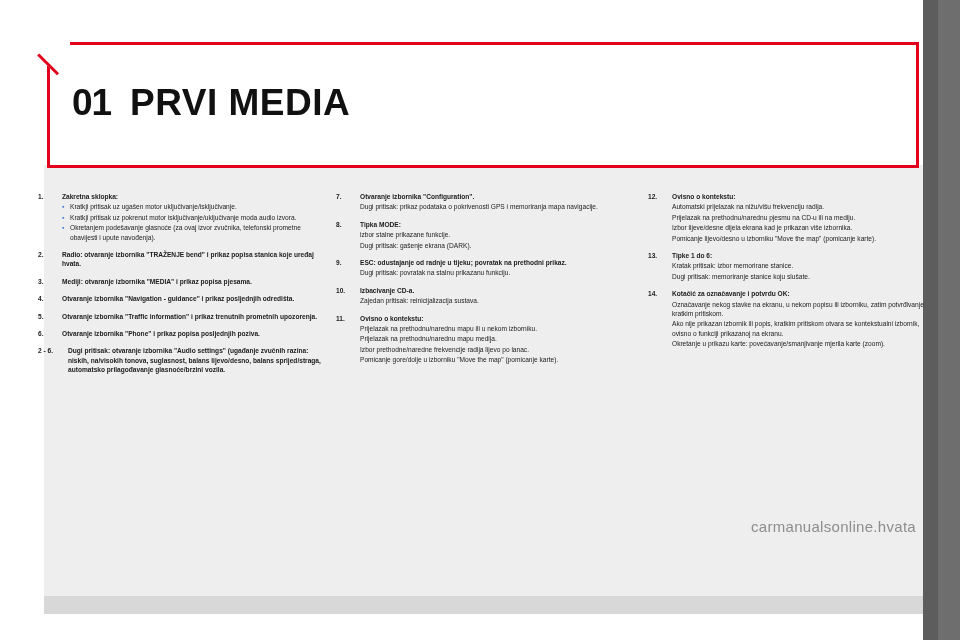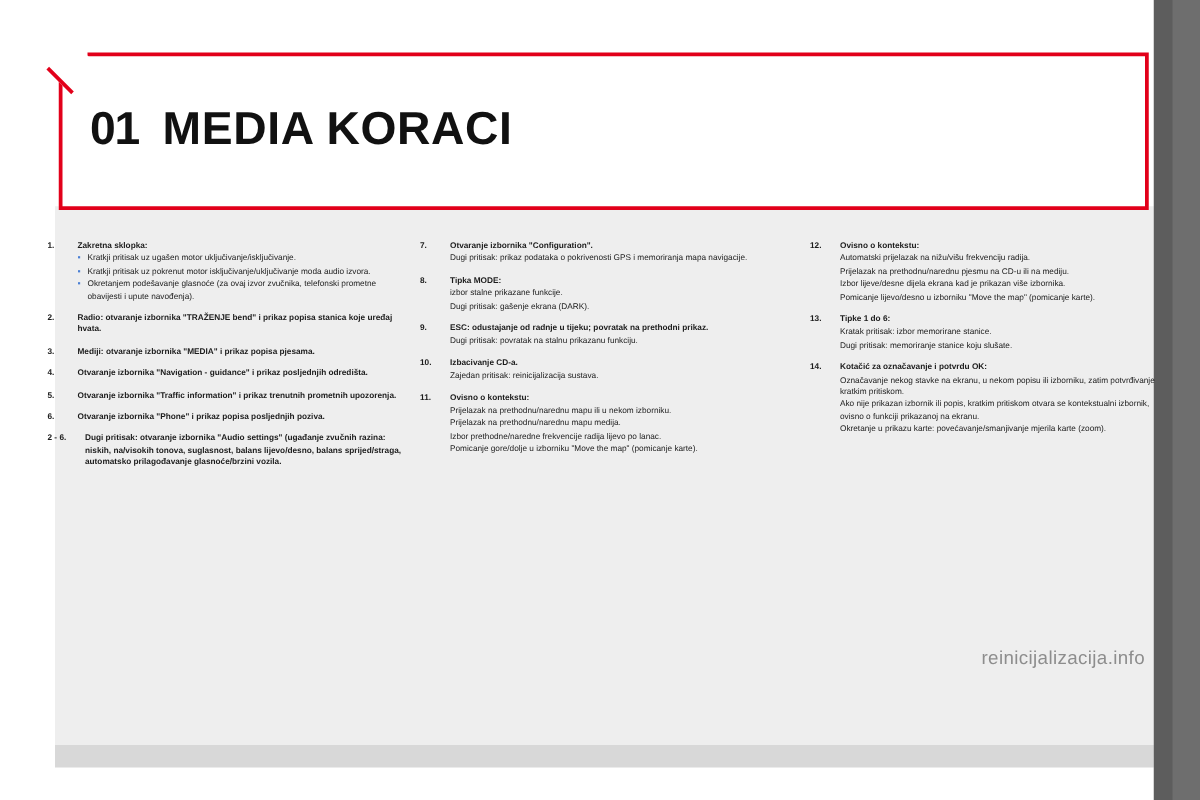--- a/index.html
+++ b/index.html
@@ -160,21 +160,21 @@
 <div class="page">
   <div class="sheet"></div>
   <div class="grey-area"></div>
   <div class="grey-bottom-strip"></div>
 
   <div class="title-frame"></div>
   <div class="white-notch"></div>
   <div class="title-frame-cut"></div>
 
   <div class="chapter-num">01</div>
-  <div class="chapter-title">MEDIA KORACI</div>
+  <div class="chapter-title">PRVI MEDIA</div>
 
   <div class="right-band">
     <div class="right-band-inner"></div>
   </div>
 
   <div class="col col1">
     <div class="entry">
       <div class="num">1.</div>
       <div class="etext">
         <div class="head">Zakretna sklopka:</div>
@@ -307,14 +307,14 @@
       <div class="num">14.</div>
       <div class="etext">
         <div class="head">Kotačić za označavanje i potvrdu OK:</div>
         <div class="para">Označavanje nekog stavke na ekranu, u nekom popisu ili izborniku, zatim potvrđivanje kratkim pritiskom.</div>
         <div class="para">Ako nije prikazan izbornik ili popis, kratkim pritiskom otvara se kontekstualni izbornik, ovisno o funkciji prikazanoj na ekranu.</div>
         <div class="para">Okretanje u prikazu karte: povećavanje/smanjivanje mjerila karte (zoom).</div>
       </div>
     </div>
   </div>
 
-  <div class="watermark">reinicijalizacija.info</div>
+  <div class="watermark">carmanualsonline.hvata</div>
 </div>
 
 </body></html>

